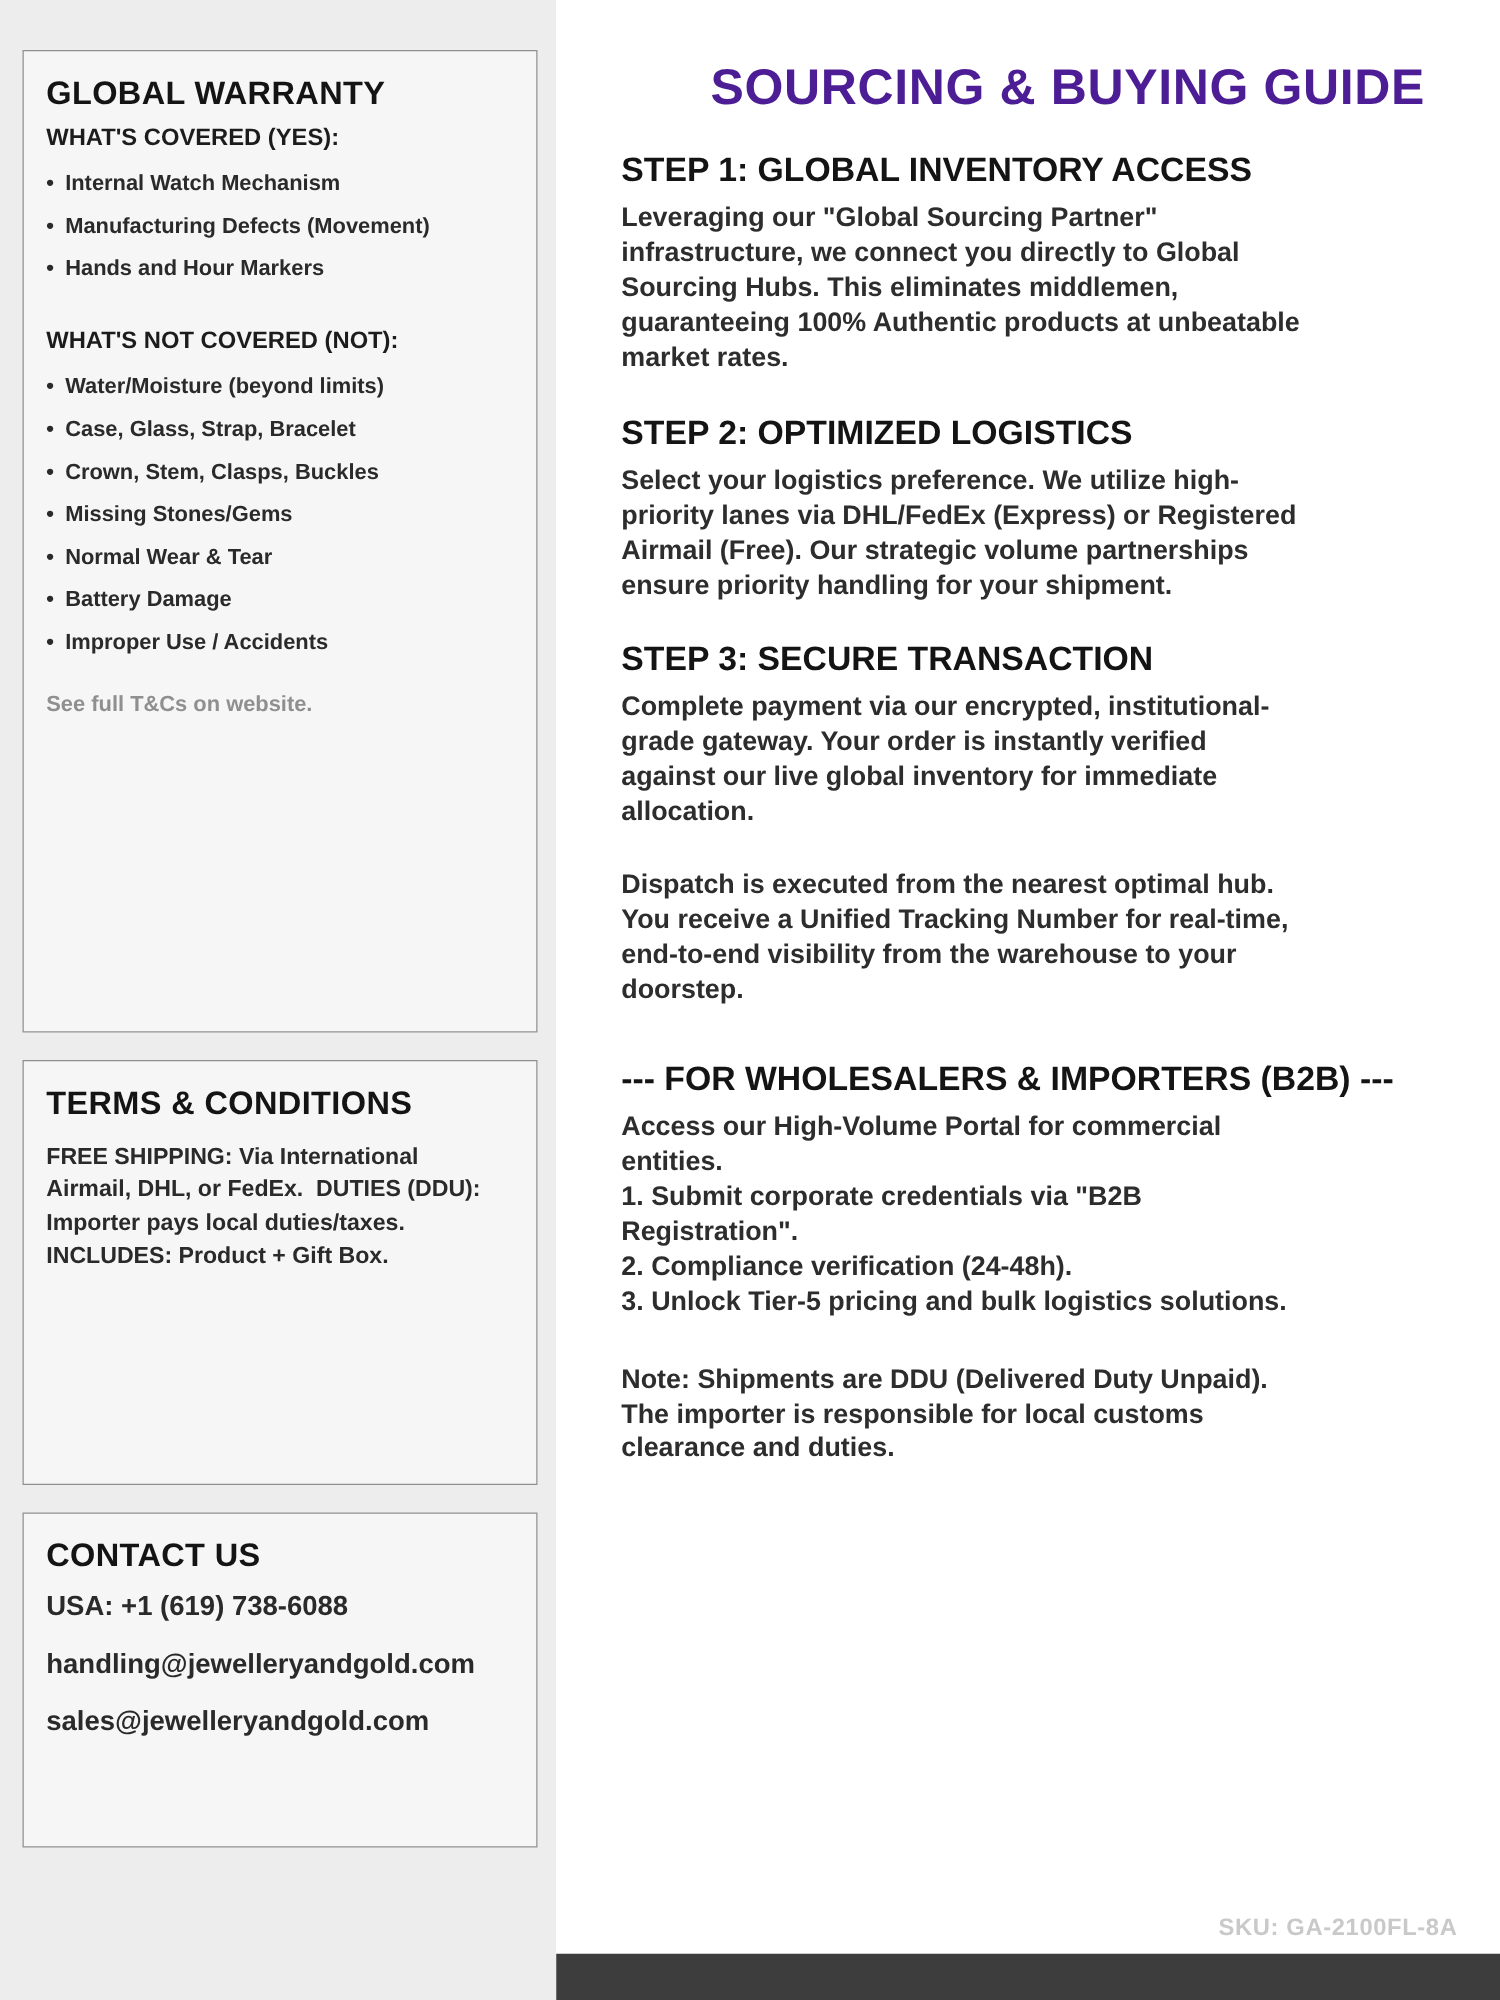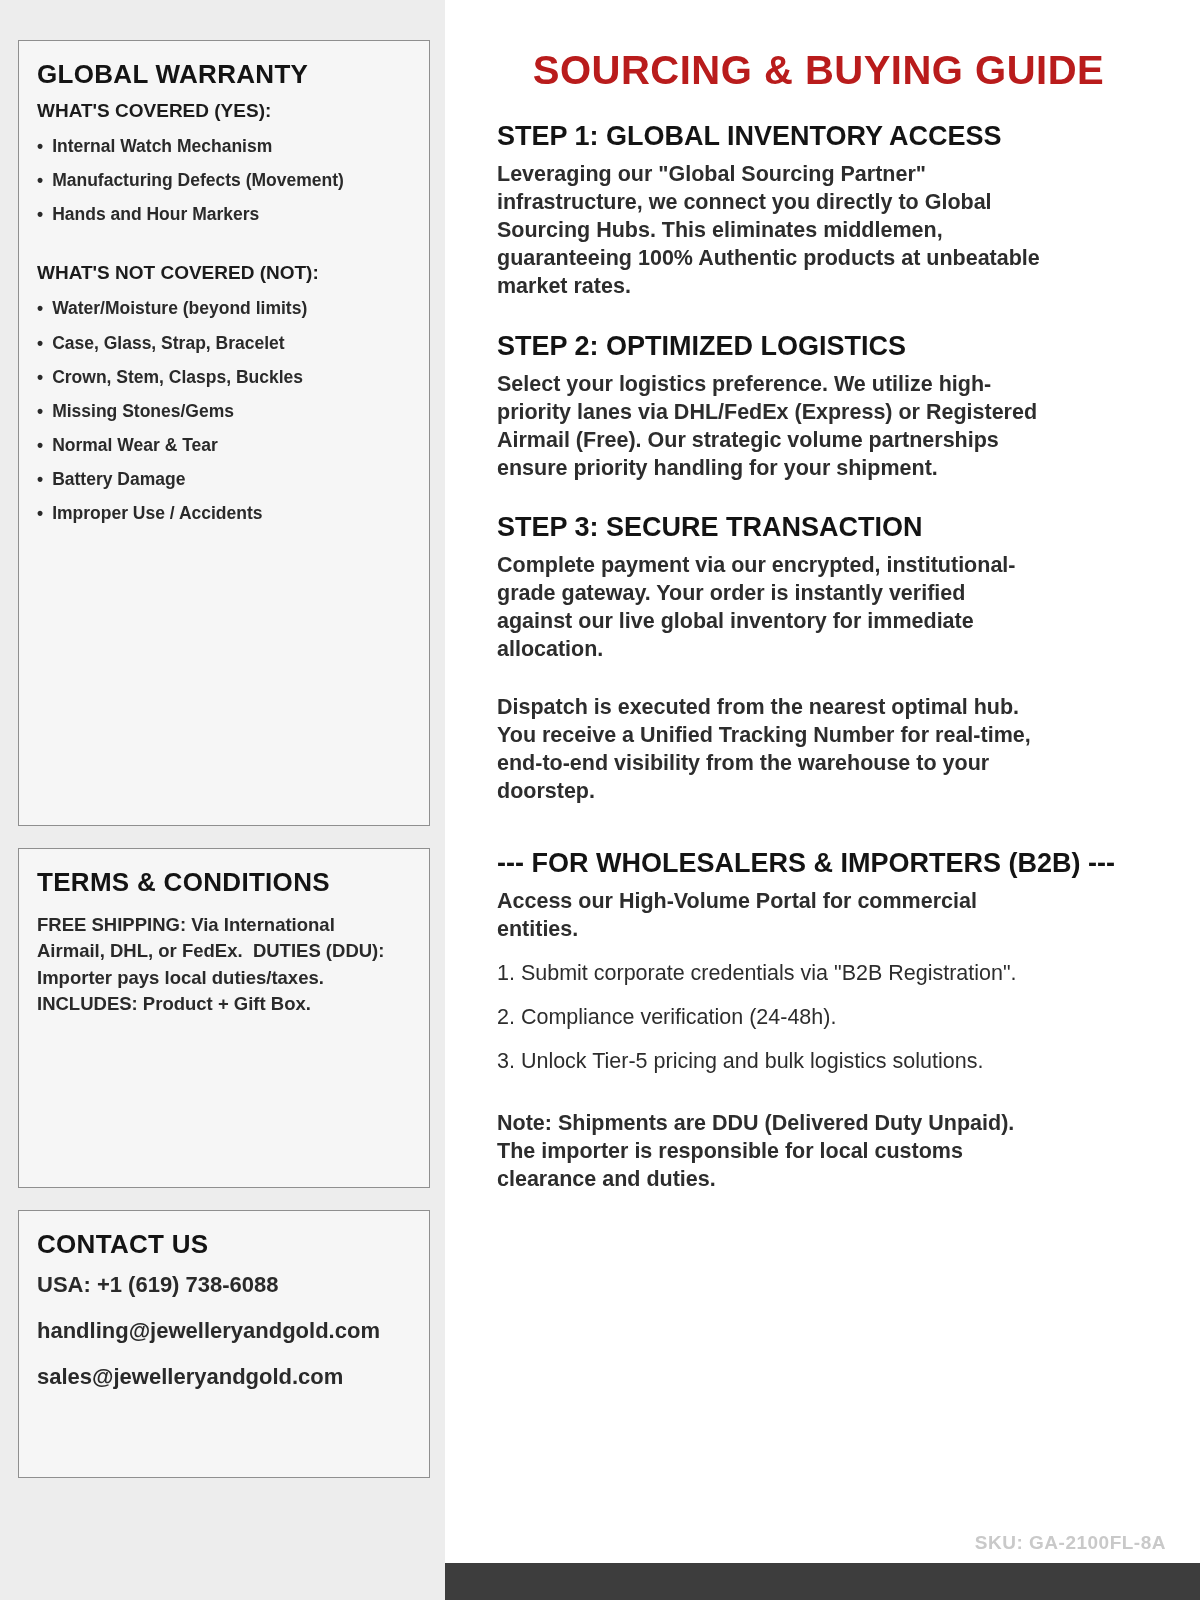--- a/index.html
+++ b/index.html
@@ -83,46 +83,45 @@
   }
 
   
   .main {
     flex: 1;
     position: relative;
     background: #fff;
     padding: 48px 60px 0 52px;
   }
   .main-title {
-    text-align: center;
+    text-align: right;
     font-size: 40px;
     font-weight: 700;
     letter-spacing: 0.5px;
-    color: #b91c1c;
+    color: #4c1d95;
     margin-bottom: 28px;
   }
   .step { margin-top: 30px; }
   .step-heading, .b2b-heading {
     font-size: 27px;
     font-weight: 700;
     color: #141414;
   }
   .step-body, .b2b-text {
     margin-top: 9px;
     font-size: 21.5px;
     font-weight: 600;
     line-height: 1.3;
     color: #2d2d2d;
     max-width: 548px;
   }
   .b2b-section { margin-top: 42px; }
   .b2b-item {
-    margin-top: 16px;
     font-size: 21.5px;
-    font-weight: 400;
+    font-weight: 700;
     line-height: 1.3;
     color: #2d2d2d;
     max-width: 560px;
   }
   .b2b-note {
     margin-top: 34px;
     font-size: 21.5px;
     font-weight: 600;
     line-height: 1.3;
     color: #2d2d2d;
@@ -167,20 +166,21 @@
       <ul class="bullet-list">
         <li>Water/Moisture (beyond limits)</li>
         <li>Case, Glass, Strap, Bracelet</li>
         <li>Crown, Stem, Clasps, Buckles</li>
         <li>Missing Stones/Gems</li>
         <li>Normal Wear &amp; Tear</li>
         <li>Battery Damage</li>
         <li>Improper Use / Accidents</li>
       </ul>
 
+      <p class="side-footnote">See full T&amp;Cs on website.</p>
     </section>
 
     <section class="side-box terms">
       <h2 class="side-title">TERMS &amp; CONDITIONS</h2>
       <p class="side-body">FREE SHIPPING: Via International Airmail, DHL, or FedEx.  DUTIES (DDU): Importer pays local duties/taxes.  INCLUDES: Product + Gift Box.</p>
     </section>
 
     <section class="side-box contact">
       <h2 class="side-title">CONTACT US</h2>
       <p class="contact-line" style="margin-top:12px;">USA: +1 (619) 738-6088</p>

